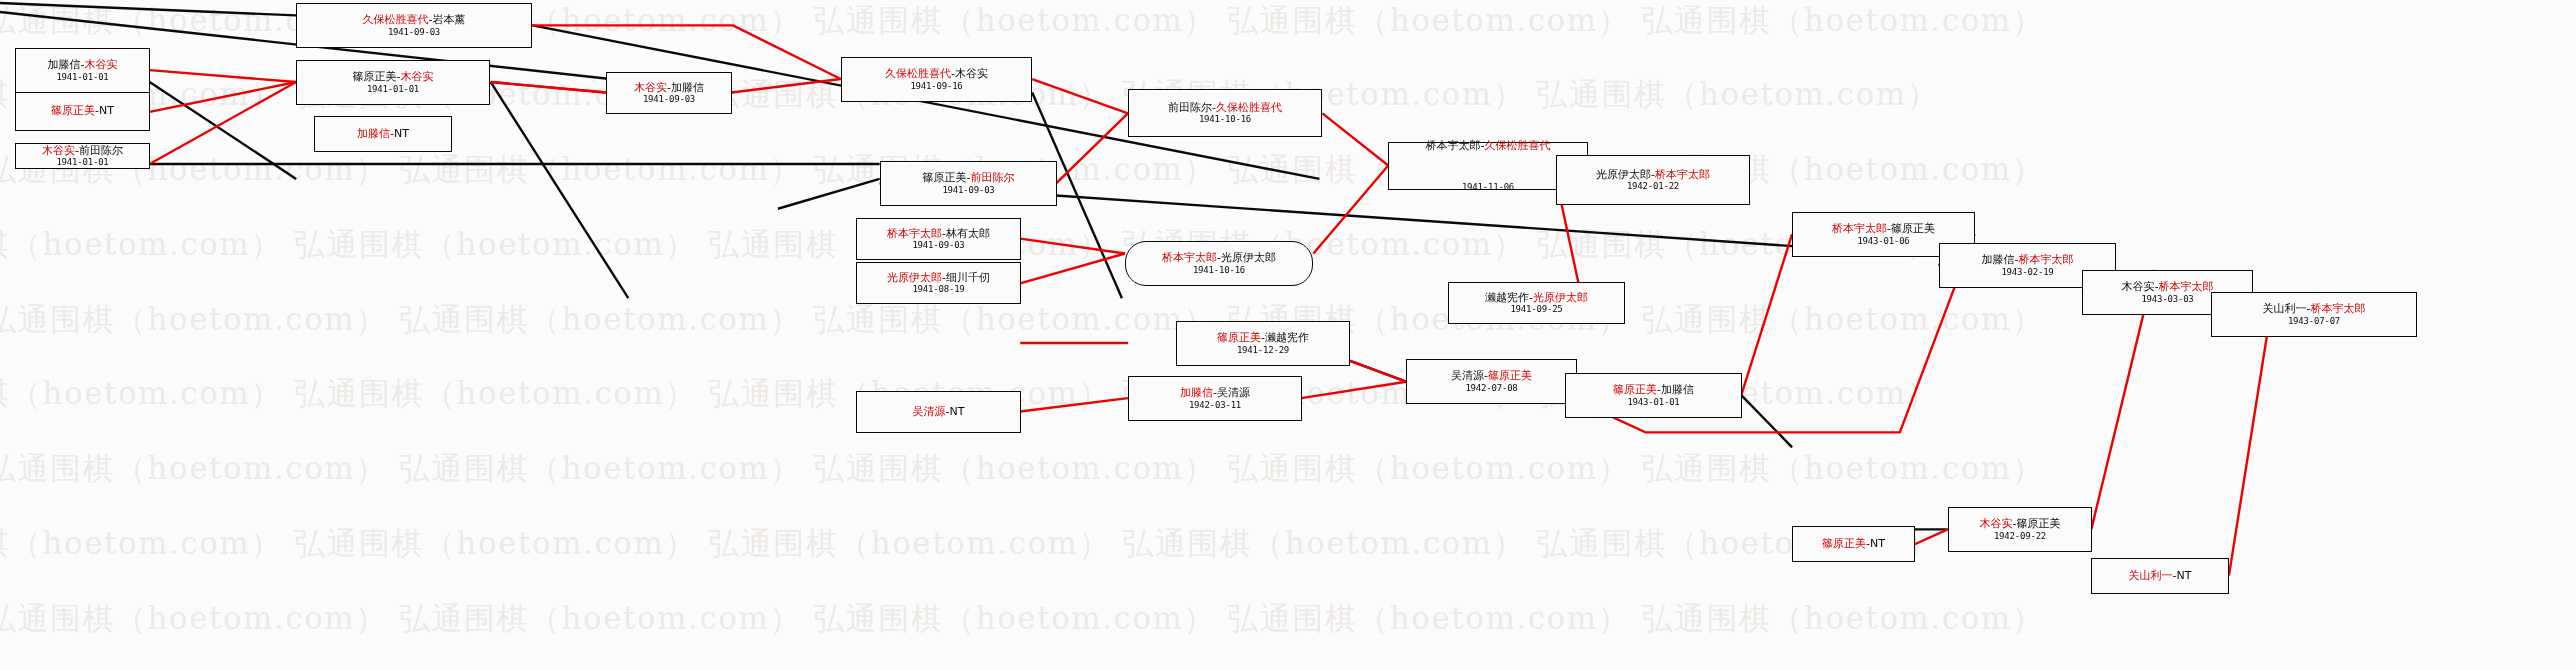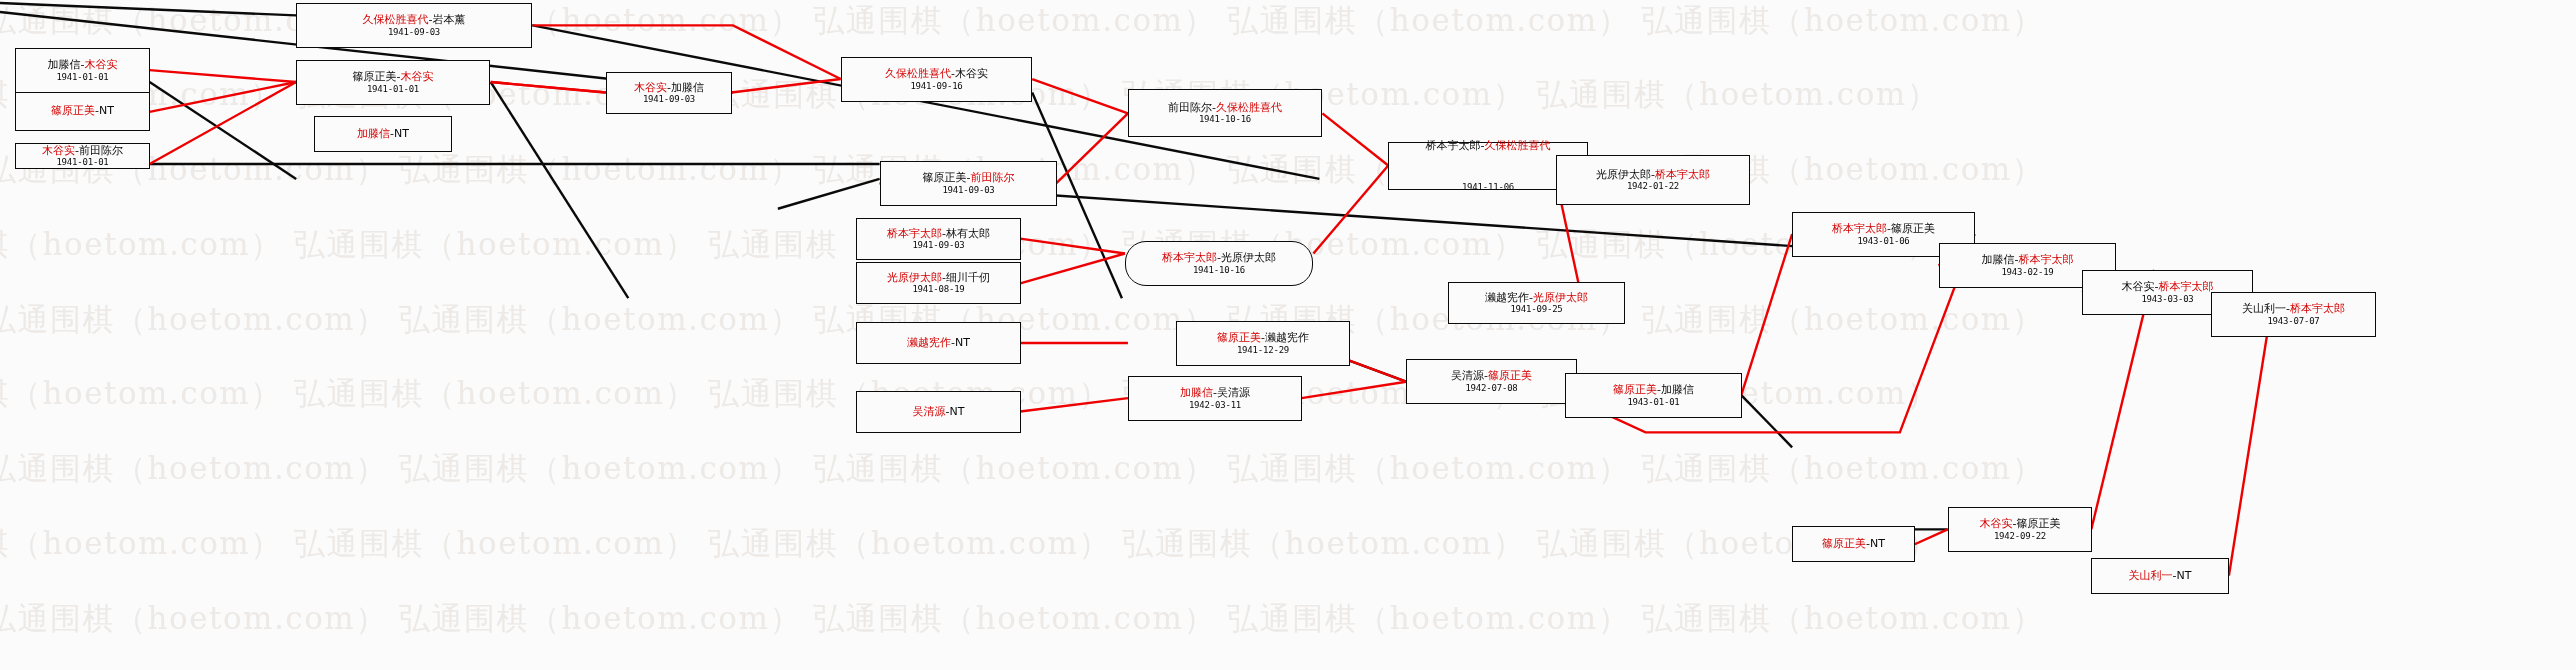--- a/index.html
+++ b/index.html
@@ -196,23 +196,20 @@
         <div class="date">1941-11-06</div>
       </div>
       <div class="node" id="node-n15" style="left: 1556px; top: 155px; width: 194px; height: 50px;">
         <div class="title"><span class="b">光原伊太郎</span><span class="sep">-</span><span class="w">桥本宇太郎</span></div>
         <div class="date">1942-01-22</div>
       </div>
       <div class="node" id="node-n16" style="left: 1406px; top: 282px; width: 177px; height: 42px; margin-left: 42px;">
         <div class="title"><span class="b">濑越宪作</span><span class="sep">-</span><span class="w">光原伊太郎</span></div>
         <div class="date">1941-09-25</div>
       </div>
-      <div class="node" id="node-n17" style="left: 856px; top: 322px; width: 165px; height: 42px;">
-        <div class="title"><span class="w">濑越宪作</span><span class="sep">-</span><span class="b">NT</span></div>
-      </div>
       <div class="node" id="node-n18" style="left: 1176px; top: 321px; width: 174px; height: 45px;">
         <div class="title"><span class="w">篠原正美</span><span class="sep">-</span><span class="b">濑越宪作</span></div>
         <div class="date">1941-12-29</div>
       </div>
       <div class="node" id="node-n19" style="left: 856px; top: 391px; width: 165px; height: 42px;">
         <div class="title"><span class="w">吴清源</span><span class="sep">-</span><span class="b">NT</span></div>
       </div>
       <div class="node" id="node-n20" style="left: 1128px; top: 376px; width: 174px; height: 45px;">
         <div class="title"><span class="w">加滕信</span><span class="sep">-</span><span class="b">吴清源</span></div>
         <div class="date">1942-03-11</div>
@@ -230,21 +227,21 @@
         <div class="date">1943-01-06</div>
       </div>
       <div class="node" id="node-n24" style="left: 1939px; top: 243px; width: 177px; height: 45px;">
         <div class="title"><span class="b">加滕信</span><span class="sep">-</span><span class="w">桥本宇太郎</span></div>
         <div class="date">1943-02-19</div>
       </div>
       <div class="node" id="node-n25" style="left: 2082px; top: 270px; width: 171px; height: 45px;">
         <div class="title"><span class="b">木谷实</span><span class="sep">-</span><span class="w">桥本宇太郎</span></div>
         <div class="date">1943-03-03</div>
       </div>
-      <div class="node" id="node-n26" style="left: 2211px; top: 292px; width: 165px; height: 45px;">
+      <div class="node" id="node-n26" style="left: 2211px; top: 292px; width: 206px; height: 45px;">
         <div class="title"><span class="b">关山利一</span><span class="sep">-</span><span class="w">桥本宇太郎</span></div>
         <div class="date">1943-07-07</div>
       </div>
       <div class="node" id="node-n27" style="left: 1792px; top: 526px; width: 123px; height: 36px;">
         <div class="title"><span class="w">篠原正美</span><span class="sep">-</span><span class="b">NT</span></div>
       </div>
       <div class="node" id="node-n28" style="left: 1948px; top: 507px; width: 144px; height: 45px;">
         <div class="title"><span class="w">木谷实</span><span class="sep">-</span><span class="b">篠原正美</span></div>
         <div class="date">1942-09-22</div>
       </div>

